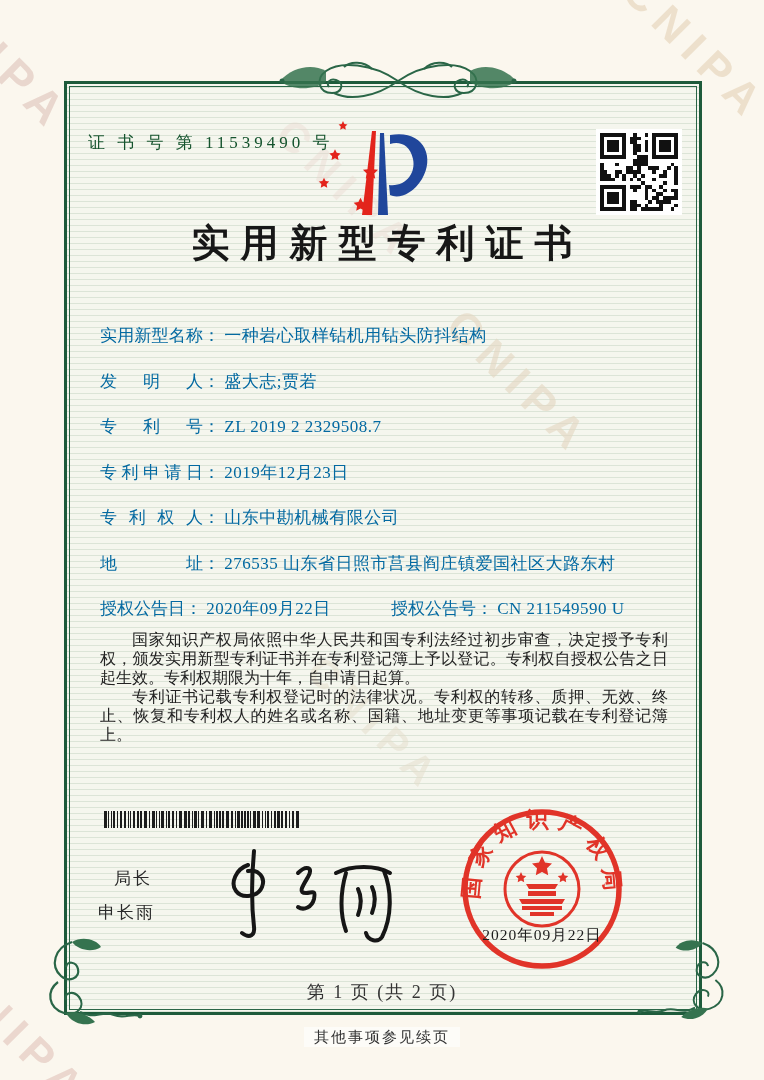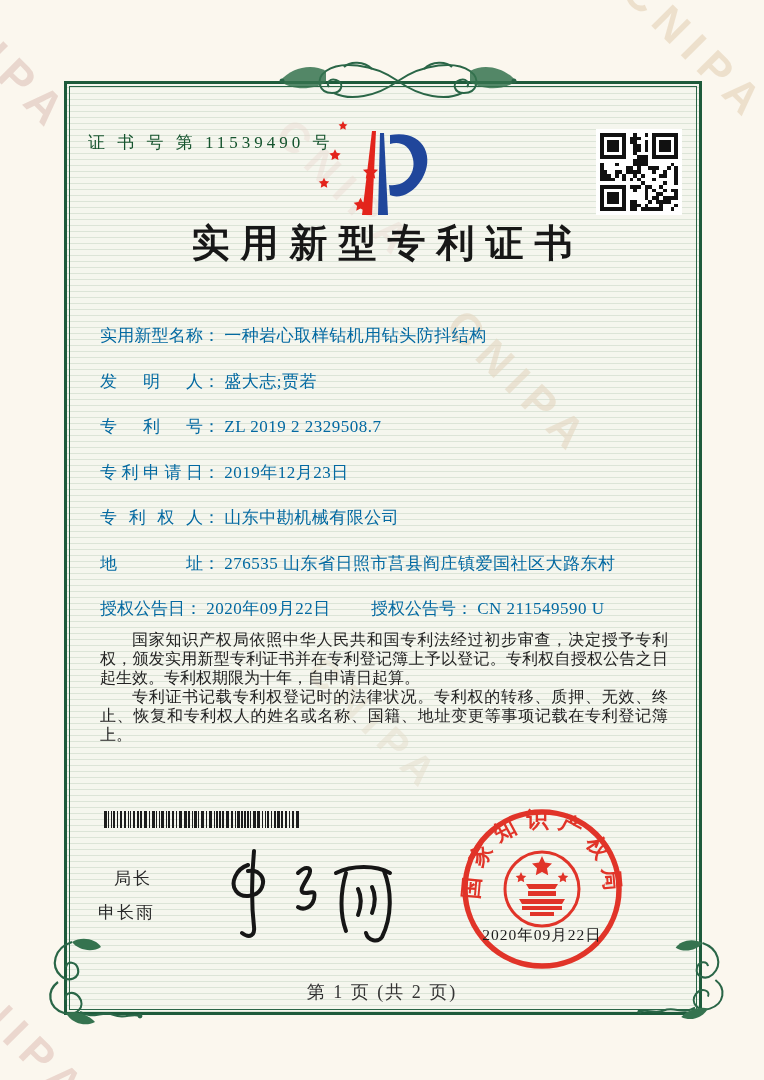--- a/index.html
+++ b/index.html
@@ -41,21 +41,21 @@
   .qr-wrap { position:absolute; left:596px; top:129px; width:86px; height:86px; background:#ffffff; padding:4px; }
   .qr-wrap svg { width:100%; height:100%; display:block; }
   .title { position:absolute; left:0; top:218px; width:100%; text-align:center;
            font-size:38px; font-weight:bold; letter-spacing:11px; text-indent:11px; color:#171717; }
 
   .fields { position:absolute; left:100px; top:318px; width:566px; font-size:17px; color:#0369a1; }
   .frow { height:45.5px; padding-top:6px; white-space:nowrap; }
   .f-label { display:inline-block; width:103px; text-align:justify; text-align-last:justify; }
   .f-sep { display:inline-block; }
   .f-val { letter-spacing:0.5px; }
-  .grant-pair2 { display:inline-block; margin-left:36px; }
+  .grant-pair2 { display:inline-block; margin-left:56px; }
 
   .paras { position:absolute; left:100px; top:630px; width:568px; font-size:16px;
            line-height:19px; text-align:justify; color:#222; }
   .paras p { text-indent:2em; }
 
   .barcode { position:absolute; left:104px; top:811px; width:198px; height:17px; }
   .barcode svg { width:100%; height:100%; display:block; }
 
   .signer-title { position:absolute; left:114px; top:867px; font-size:17px; letter-spacing:2px; }
   .signer-name  { position:absolute; left:98px; top:901px; font-size:17px; letter-spacing:2px; }
@@ -414,15 +414,18 @@
           <rect x="69" y="85" width="28" height="5"></rect>
           <path d="M60,93 h46 l-3,5 h-40 Z"></path>
           <rect x="63" y="100" width="40" height="4"></rect>
           <rect x="71" y="106" width="24" height="4"></rect>
         </g>
       </g>
     </svg>
     <div class="seal-date">2020年09月22日</div>
 
     <div class="page-info">第 1 页 (共 2 页)</div>
+    <div class="foot-note">
+      <span>其他事项参见续页</span>
+    </div>
 
   </div>
 </div>
 
 </body></html>

